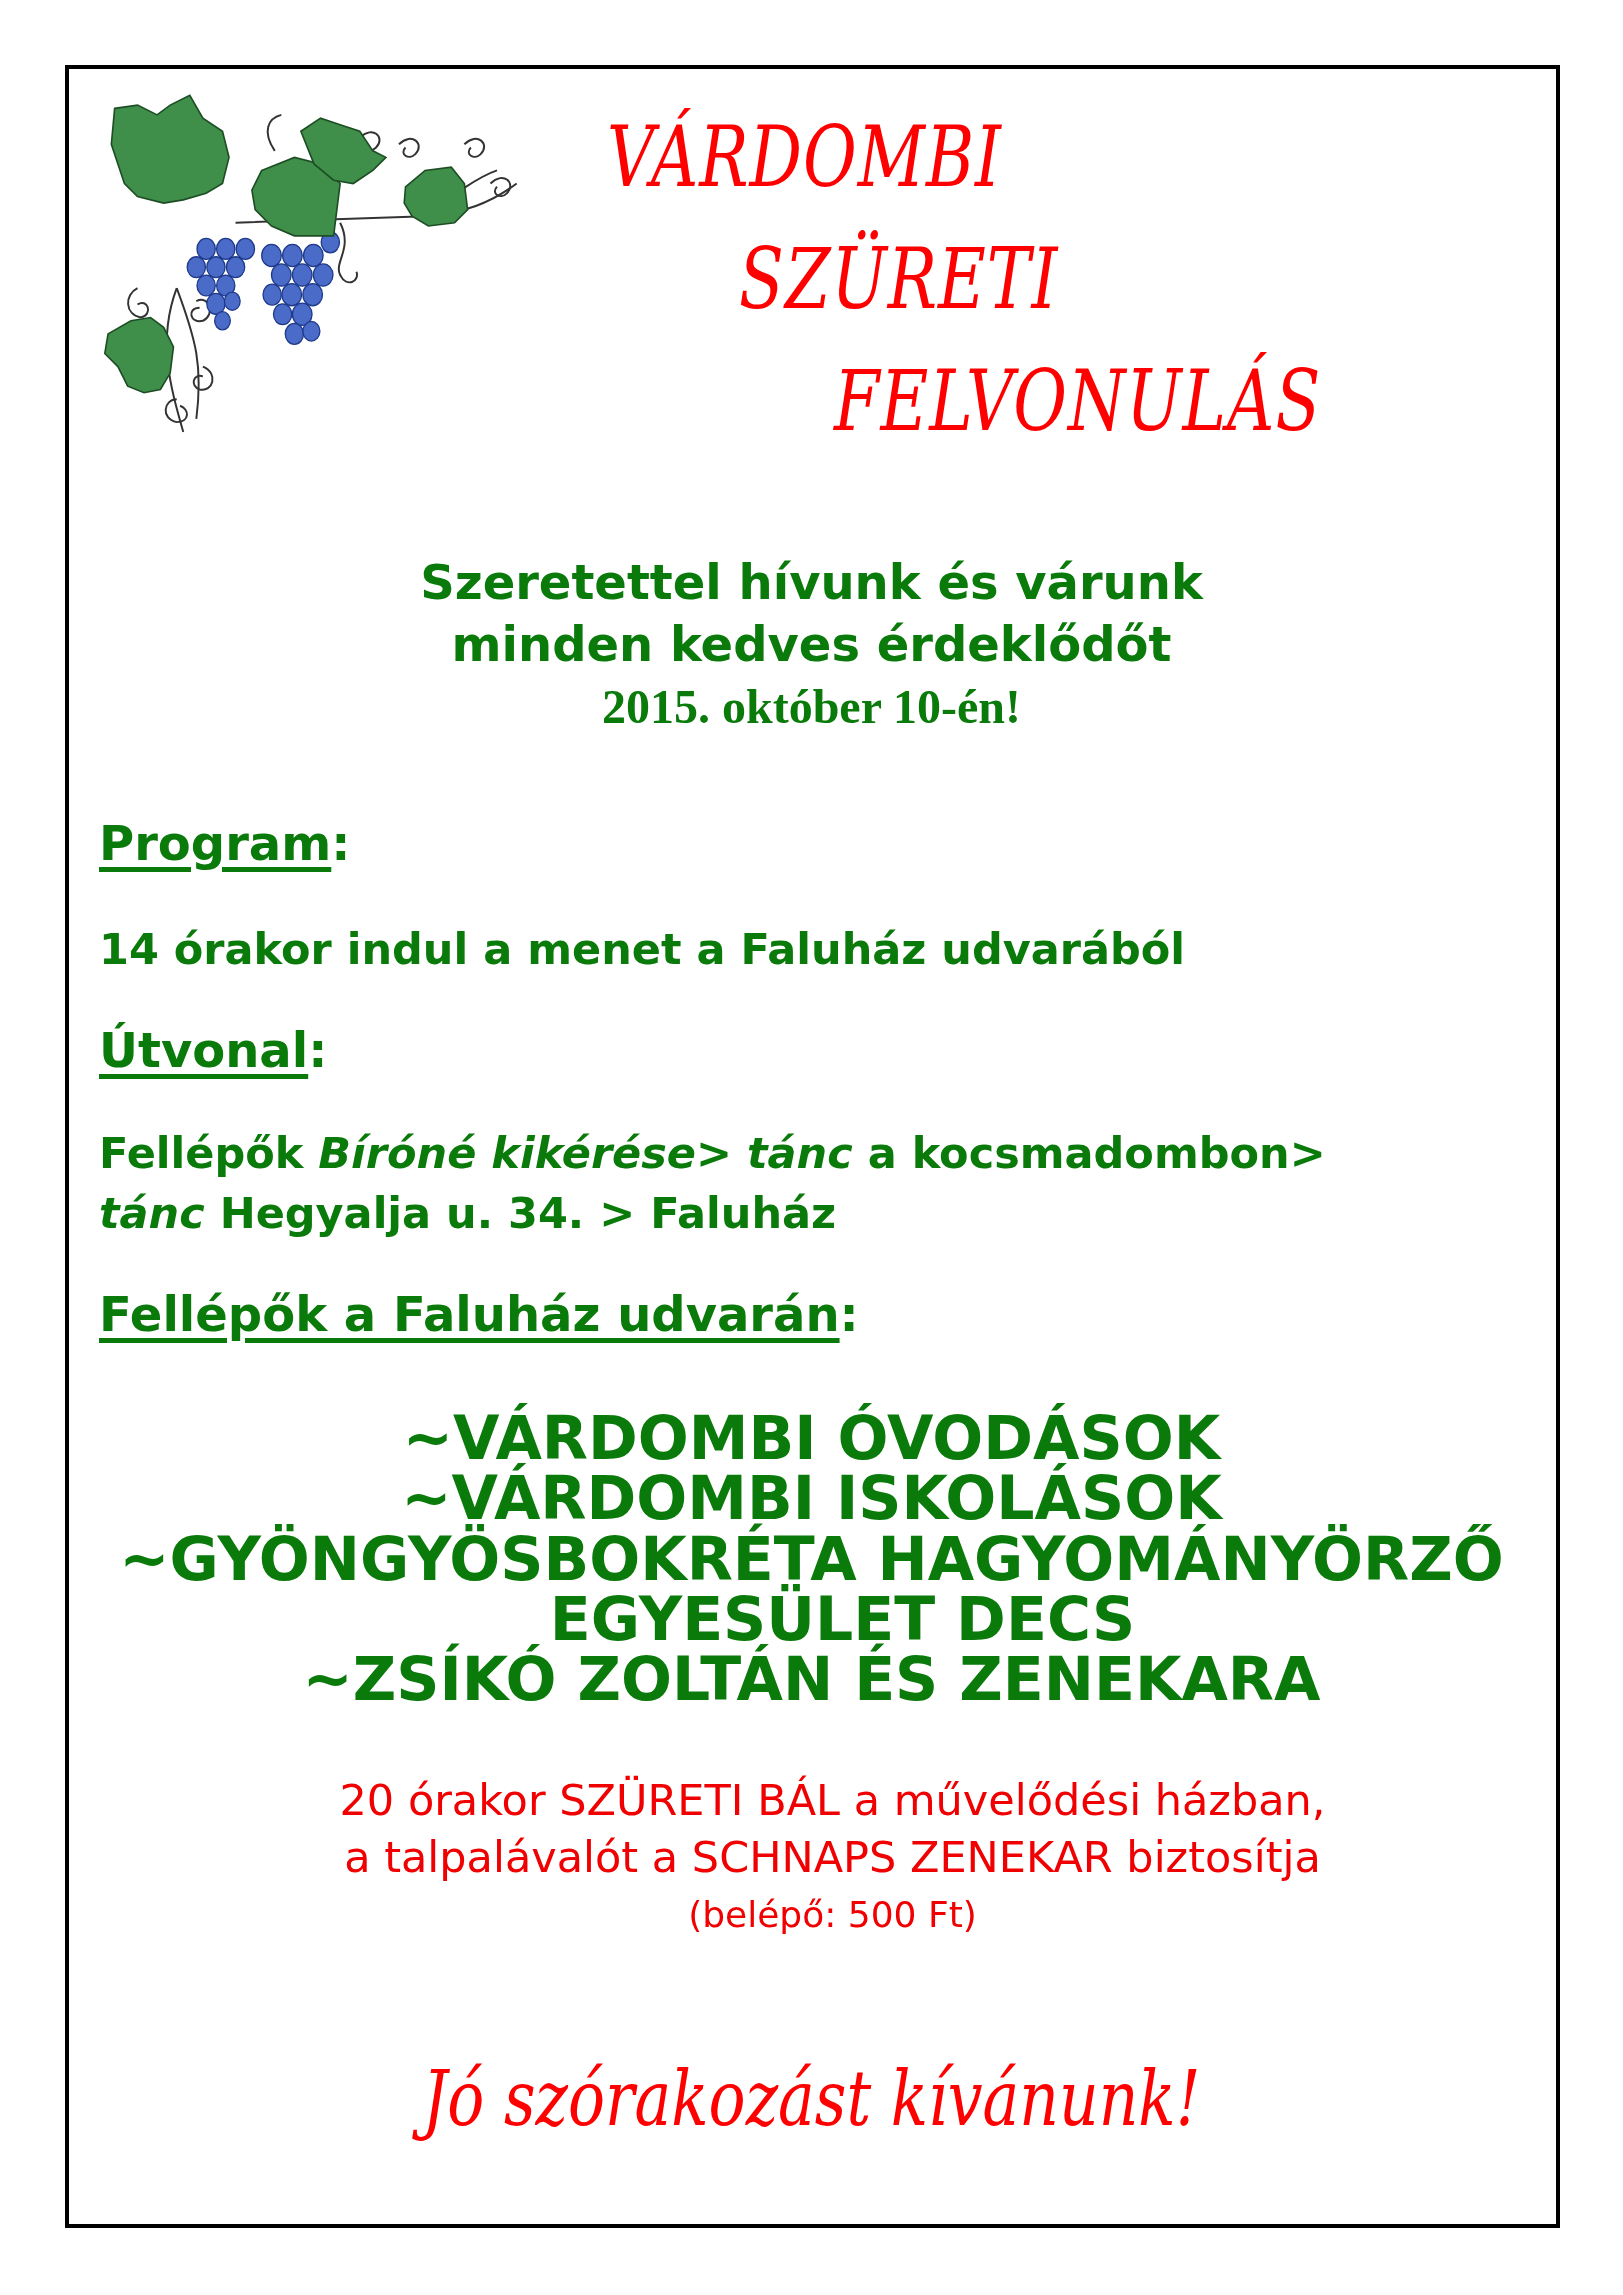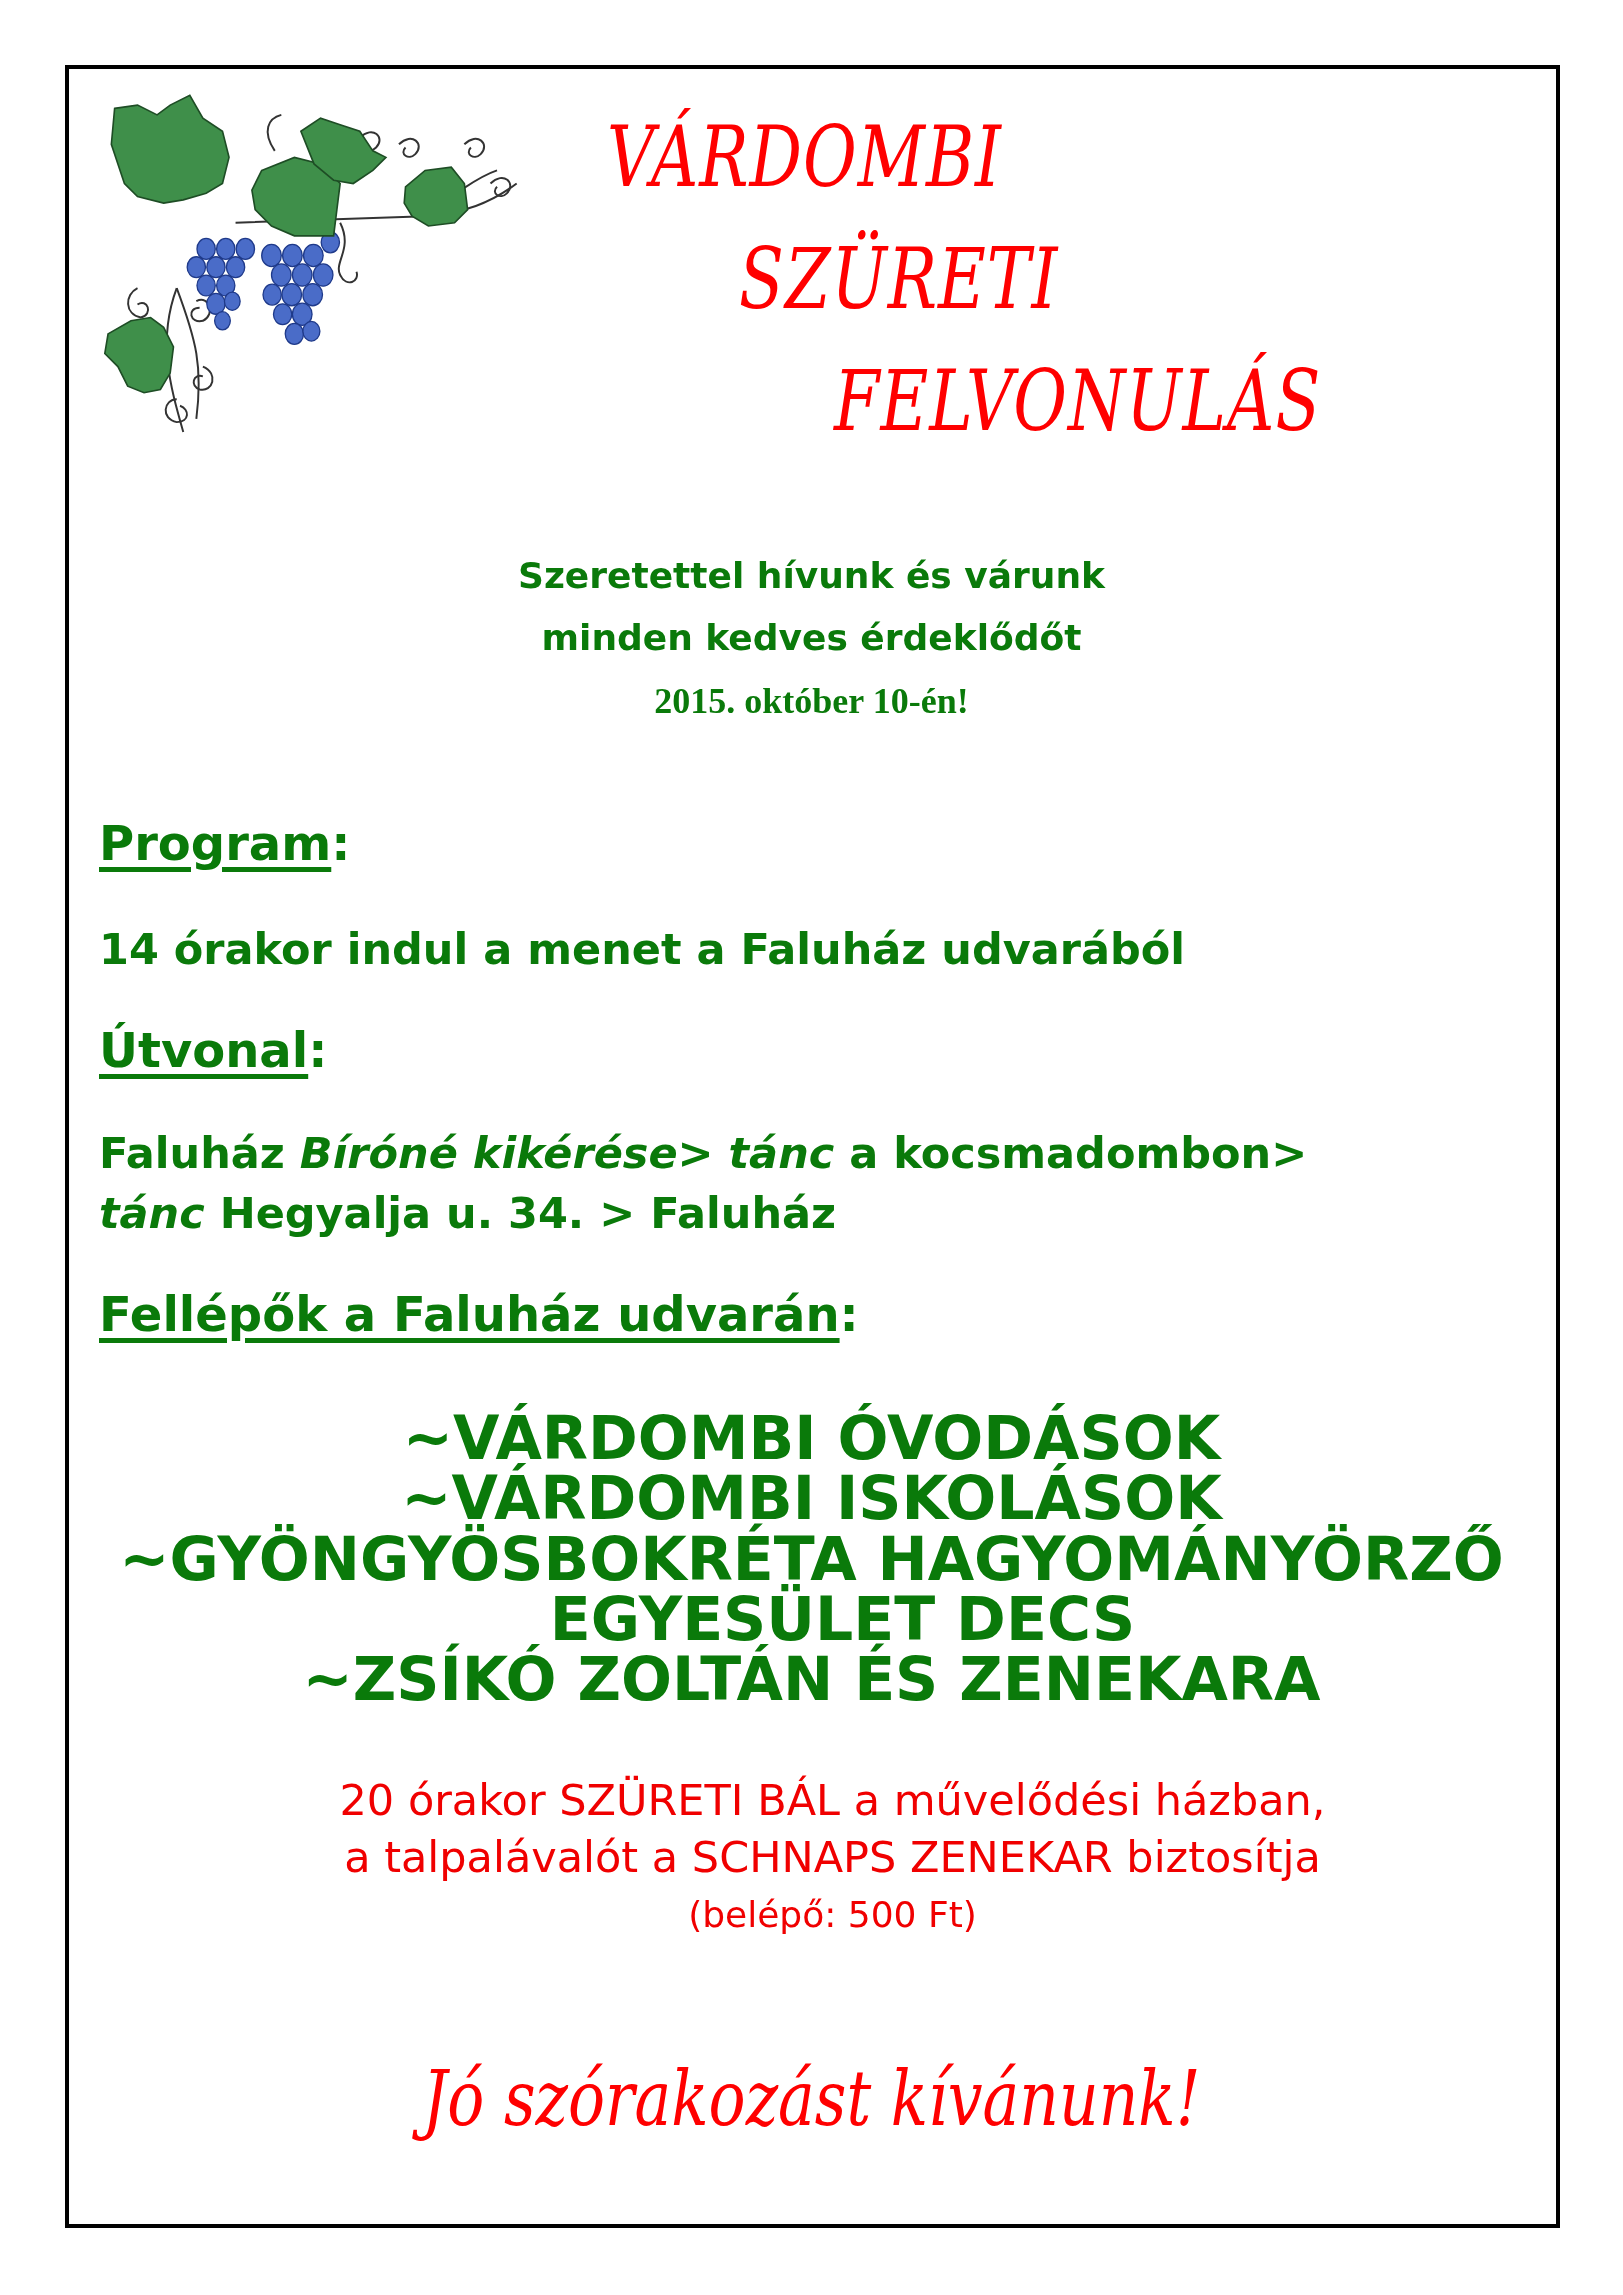--- a/index.html
+++ b/index.html
@@ -3,21 +3,21 @@
 <meta charset="utf-8">
 <style>
   html, body { margin:0; padding:0; background:#ffffff; }
   body { width:1623px; height:2295px; position:relative; overflow:hidden; font-family:"DejaVu Sans", sans-serif; }
   .frame { position:absolute; left:65px; top:65px; width:1487px; height:2155px; border:4.6px solid #000; box-sizing:content-box; }
   .abs { position:absolute; white-space:nowrap; }
   .title { font-family:"DejaVu Serif", serif; font-style:italic; color:#ff0000; font-size:84px; letter-spacing:1.3px; transform:scaleX(0.78); transform-origin:left top; line-height:1; }
   .green { color:#0a7a0a; font-weight:bold; }
   .red { color:#f00000; font-weight:normal;padding-left:21px; }
   .center { left:0; width:1623px; text-align:center; }
-  .inv { font-size:36px; line-height:1; }
+  .inv { font-size:48px; line-height:1; }
   .head { font-size:48px; left:99px; line-height:1; }
   .head .u { text-decoration:underline; text-decoration-thickness:4.6px; text-underline-offset:6.5px; }
   .body-line { font-size:43px; left:99px; line-height:1; }
   .perf { font-size:60px; line-height:1; }
   .redline { font-size:43px; line-height:1; }
   .closing { font-family:"DejaVu Serif", serif; font-style:italic; color:#ff0000; font-size:77px; transform:scaleX(0.8); transform-origin:center top; line-height:1; }
   .vine { position:absolute; left:98px; top:92px; width:432px; height:353px; }
 </style>
 </head>
 <body>
@@ -82,21 +82,21 @@
 <div class="abs title" style="left:834px; top:359px;">FELVONULÁS</div>
 
 <div class="abs center green inv" style="top:558px;">Szeretettel hívunk és várunk</div>
 <div class="abs center green inv" style="top:620px;">minden kedves érdeklődőt</div>
 <div class="abs center green inv" style="top:683px;font-family:Liberation Serif, serif;">2015. október 10-én!</div>
 
 <div class="abs green head" style="top:819px;"><span class="u">Program</span><span>:</span></div>
 <div class="abs green body-line" style="top:928px;">14 órakor indul a menet a Faluház udvarából</div>
 
 <div class="abs green head" style="top:1026px;"><span class="u">Útvonal</span><span>:</span></div>
-<div class="abs green body-line" style="top:1132px;"><span>Faluház </span><i>Bíróné kikérése</i><span>&gt; </span><i>tánc</i><span> a kocsmadombon&gt;</span></div>
+<div class="abs green body-line" style="top:1132px;"><span>Fellépők </span><i>Bíróné kikérése</i><span>&gt; </span><i>tánc</i><span> a kocsmadombon&gt;</span></div>
 <div class="abs green body-line" style="top:1192px;"><i>tánc</i><span> Hegyalja u. 34. &gt; Faluház</span></div>
 
 <div class="abs green head" style="top:1290px;"><span class="u">Fellépők a Faluház udvarán</span><span>:</span></div>
 
 <div class="abs center green perf" style="top:1408px;">~VÁRDOMBI ÓVODÁSOK</div>
 <div class="abs center green perf" style="top:1468px;">~VÁRDOMBI ISKOLÁSOK</div>
 <div class="abs center green perf" style="top:1529px;">~GYÖNGYÖSBOKRÉTA HAGYOMÁNYÖRZŐ</div>
 <div class="abs center green perf" style="top:1589px;padding-left:31px;">EGYESÜLET DECS</div>
 <div class="abs center green perf" style="top:1649px;">~ZSÍKÓ ZOLTÁN ÉS ZENEKARA</div>
 

